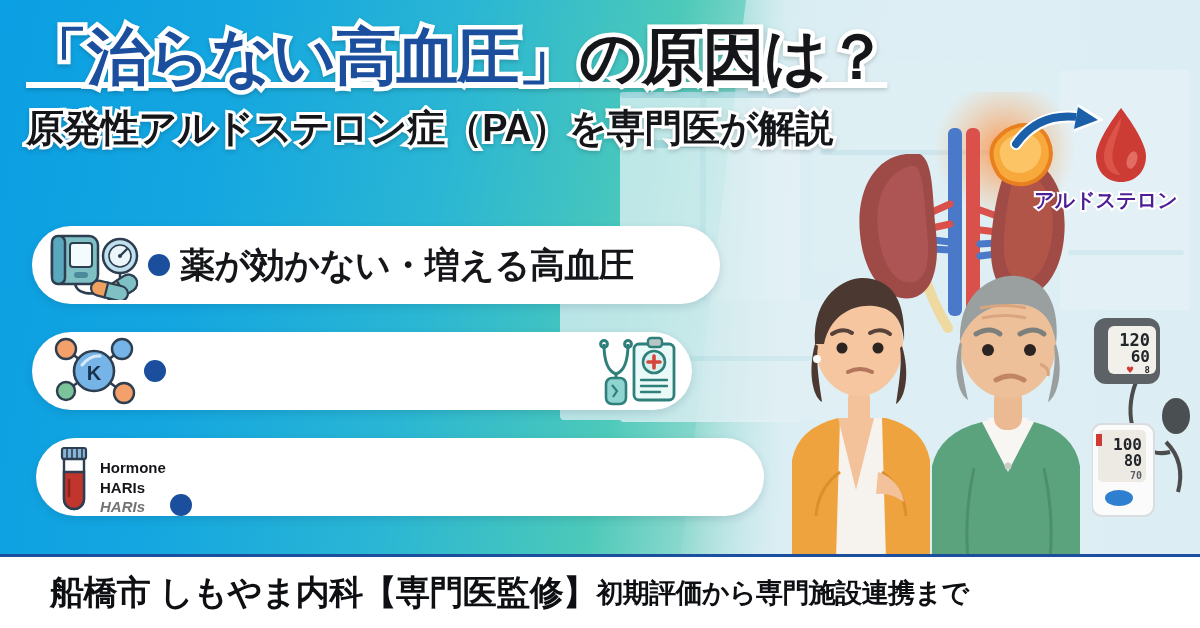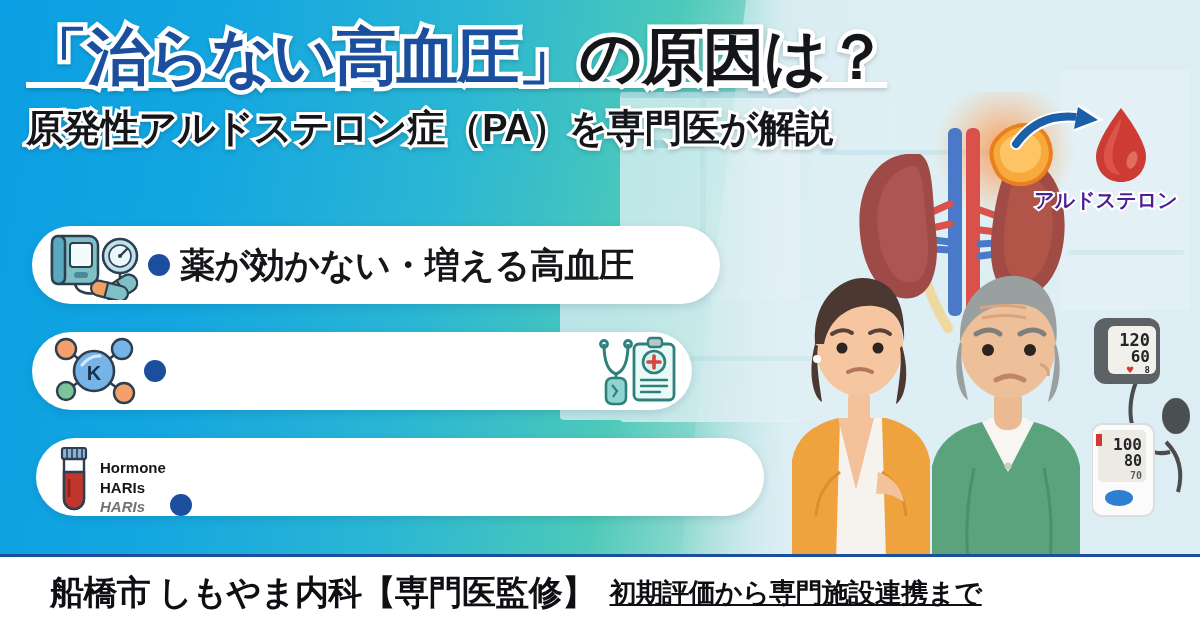--- a/index.html
+++ b/index.html
@@ -84,25 +84,25 @@
 
   
   .footer {
     position: absolute; left: 0; right: 0; bottom: 0; height: 74px;
     background: #ffffff; z-index: 40;
     display: flex; align-items: center; padding-left: 36px;
     border-top: 3px solid #1b4f9e;
   }
   .footer-main {
     font-size: 34px; font-weight: 700; color: #0d0f12;
-    letter-spacing: -.6px; white-space: nowrap; margin-left: 14px; font-family: Liberation Serif, serif;
+    letter-spacing: -.6px; white-space: nowrap; margin-left: 14px;
   }
   .footer-sub {
     font-size: 27px; font-weight: 700; color: #0d0f12;
-    letter-spacing: -.6px; white-space: nowrap; margin-left: 14px; text-decoration: underline;
+    letter-spacing: -.6px; white-space: nowrap; margin-left: 0;
   }
   .logo-box { display: flex; flex-direction: column; align-items: center; width: 86px; }
   .logo-city { font-size: 7px; color: #3d5a6c; letter-spacing: .5px; margin-top: 1px; }
   .logo-name { font-size: 13px; font-weight: 700; color: #1d2d38; letter-spacing: -.3px; }
 
   .art { position: absolute; z-index: 10; }
 </style>
 </head>
 <body>
 

